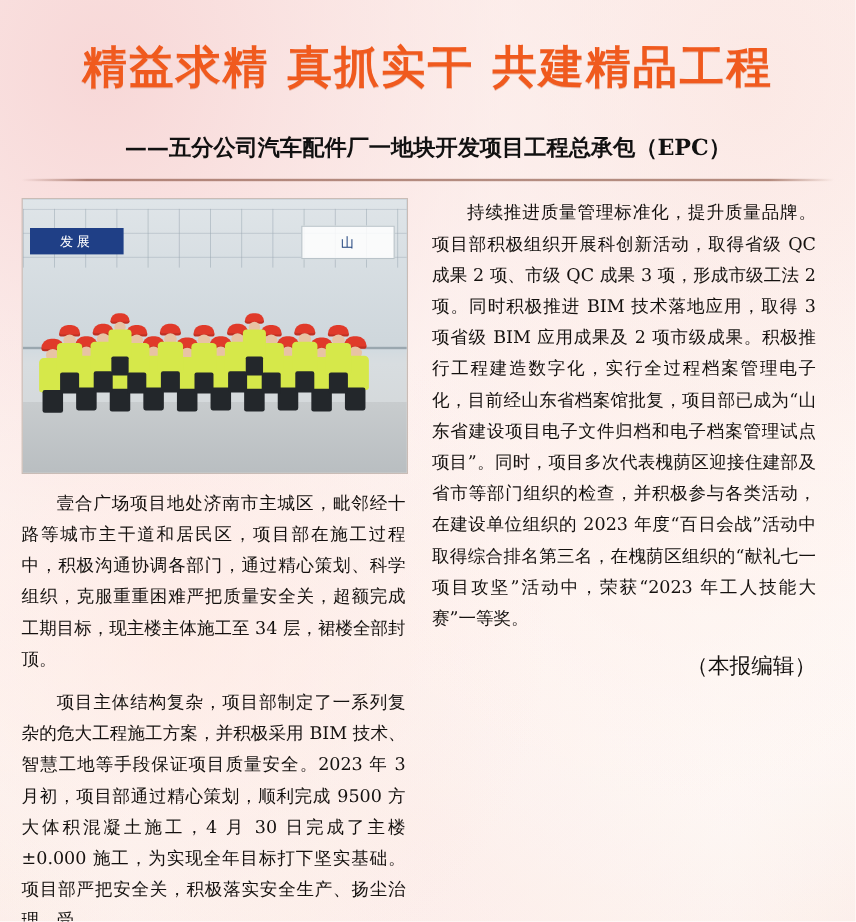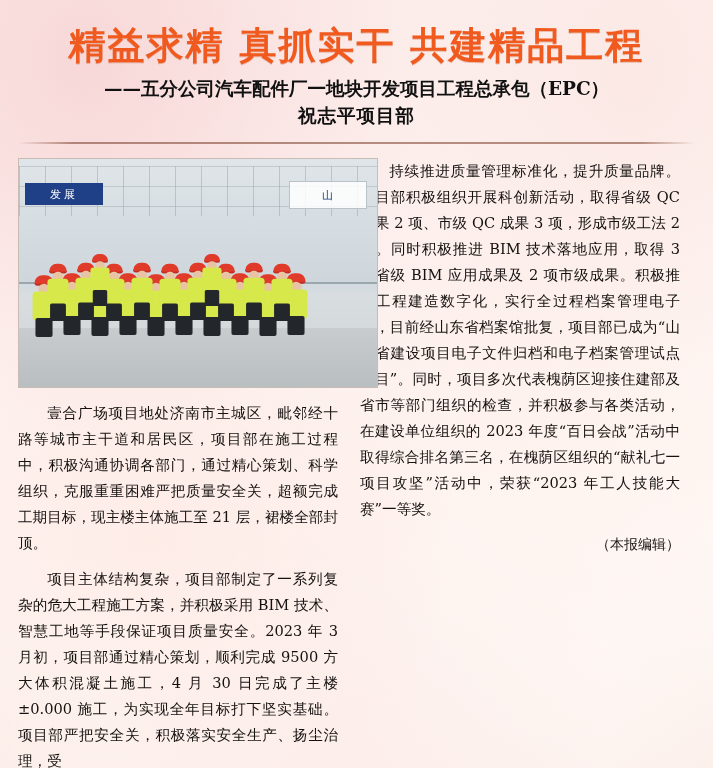--- a/index.html
+++ b/index.html
@@ -31,35 +31,35 @@
     left: 0; top: 0; right: 0; bottom: 0;
     background:
       radial-gradient(circle at 20% 70%, rgba(255,228,220,0.5) 0%, rgba(255,255,255,0) 40%),
       radial-gradient(circle at 78% 55%, rgba(255,235,228,0.4) 0%, rgba(255,255,255,0) 35%);
     pointer-events: none;
   }
 
   
   .masthead {
     position: relative;
-    padding-top: 24px;
+    padding-top: 34px;
     text-align: center;
   }
   .headline {
     font-family: "DejaVu Serif", serif;
     font-weight: bold;
     font-size: 37px;
     letter-spacing: 2px;
     color: #f05a1e;
     text-shadow: 0 1px 0 rgba(180,50,0,0.25);
     line-height: 1.15;
     white-space: nowrap;
   }
   .subhead-wrap {
-    margin-top: 8px;
+    margin-top: 33px;
     color: #111111;
     font-family: "DejaVu Serif", serif;
     font-weight: bold;
     font-size: 18.5px;
     line-height: 1.5;
   }
   .subhead-line1 { white-space: nowrap; }
   .subhead-line2 { letter-spacing: 1px; }
 
   .rule {
@@ -80,21 +80,20 @@
     width: 320px;
     flex: 0 0 320px;
   }
   .photo {
     position: relative;
     width: 320px;
     height: 228px;
     border: 1px solid #c9bcb6;
     overflow: hidden;
     background: linear-gradient(180deg, #b9c9d6 0%, #c9d6df 45%, #d8dde0 60%, #cfd3d4 100%);
-    padding-left: 38px;
   }
   .photo .sky {
     position: absolute; left:0; top:0; width:100%; height:56%;
     background: linear-gradient(180deg, #aebfcd 0%, #c2d0da 55%, #d3dbe0 100%);
   }
   .photo .building {
     position: absolute; left: 0; top: 0; width: 100%; height: 54%;
     background:
       linear-gradient(180deg, rgba(226,231,234,0.95) 0%, rgba(206,214,219,0.9) 100%);
     border-bottom: 2px solid #9aa7af;
@@ -173,35 +172,34 @@
     color: #14110f;
     text-align: justify;
     text-justify: inter-ideograph;
     text-indent: 2em;
     margin: 0 0 10px 0;
   }
   .col-left .para:first-of-type { margin-top: 12px; }
   .sign {
     text-align: right;
     font-family: "DejaVu Serif", serif;
-    font-size: 14px;
+    font-size: 18px;
     color: #14110f;
     margin-top: 14px;
   }
 </style>
 </head>
 <body>
 
 <div id="page">
 
   <div class="masthead">
     <div class="headline">精益求精  真抓实干  共建精品工程</div>
     <div class="subhead-wrap">
       <div class="subhead-line1">——五分公司汽车配件厂一地块开发项目工程总承包（EPC）</div>
-      <div class="subhead-line2">祝志平项目部</div>
     </div>
     <div class="rule"></div>
   </div>
 
   <div class="content">
 
     <div class="col col-left">
 
       <div class="photo">
         <div class="sky"></div>
@@ -334,21 +332,21 @@
             </div>
           <div class="person" style="left:180px;bottom:31px;transform:scale(0.8)">
               <div class="helmet"></div>
               <div class="head"></div>
               <div class="vest"></div>
               <div class="legs"></div>
             </div>
         </div>
       </div>
 
-      <p class="para">壹合广场项目地处济南市主城区，毗邻经十路等城市主干道和居民区，项目部在施工过程中，积极沟通协调各部门，通过精心策划、科学组织，克服重重困难严把质量安全关，超额完成工期目标，现主楼主体施工至 21 层，裙楼全部封顶。</p>
+      <p class="para">壹合广场项目地处济南市主城区，毗邻经十路等城市主干道和居民区，项目部在施工过程中，积极沟通协调各部门，通过精心策划、科学组织，克服重重困难严把质量安全关，超额完成工期目标，现主楼主体施工至 34 层，裙楼全部封顶。</p>
       <p class="para">项目主体结构复杂，项目部制定了一系列复杂的危大工程施工方案，并积极采用 BIM 技术、智慧工地等手段保证项目质量安全。2023 年 3 月初，项目部通过精心策划，顺利完成 9500 方大体积混凝土施工，4 月 30 日完成了主楼 ±0.000 施工，为实现全年目标打下坚实基础。项目部严把安全关，积极落实安全生产、扬尘治理，受</p>
     </div>
 
     <div class="col col-right">
       <p class="para">持续推进质量管理标准化，提升质量品牌。项目部积极组织开展科创新活动，取得省级 QC 成果 2 项、市级 QC 成果 3 项，形成市级工法 2 项。同时积极推进 BIM 技术落地应用，取得 3 项省级 BIM 应用成果及 2 项市级成果。积极推行工程建造数字化，实行全过程档案管理电子化，目前经山东省档案馆批复，项目部已成为“山东省建设项目电子文件归档和电子档案管理试点项目”。同时，项目多次代表槐荫区迎接住建部及省市等部门组织的检查，并积极参与各类活动，在建设单位组织的 2023 年度“百日会战”活动中取得综合排名第三名，在槐荫区组织的“献礼七一 项目攻坚”活动中，荣获“2023 年工人技能大赛”一等奖。</p>
       <div class="sign">（本报编辑）</div>
     </div>
 
   </div>
 </div>

